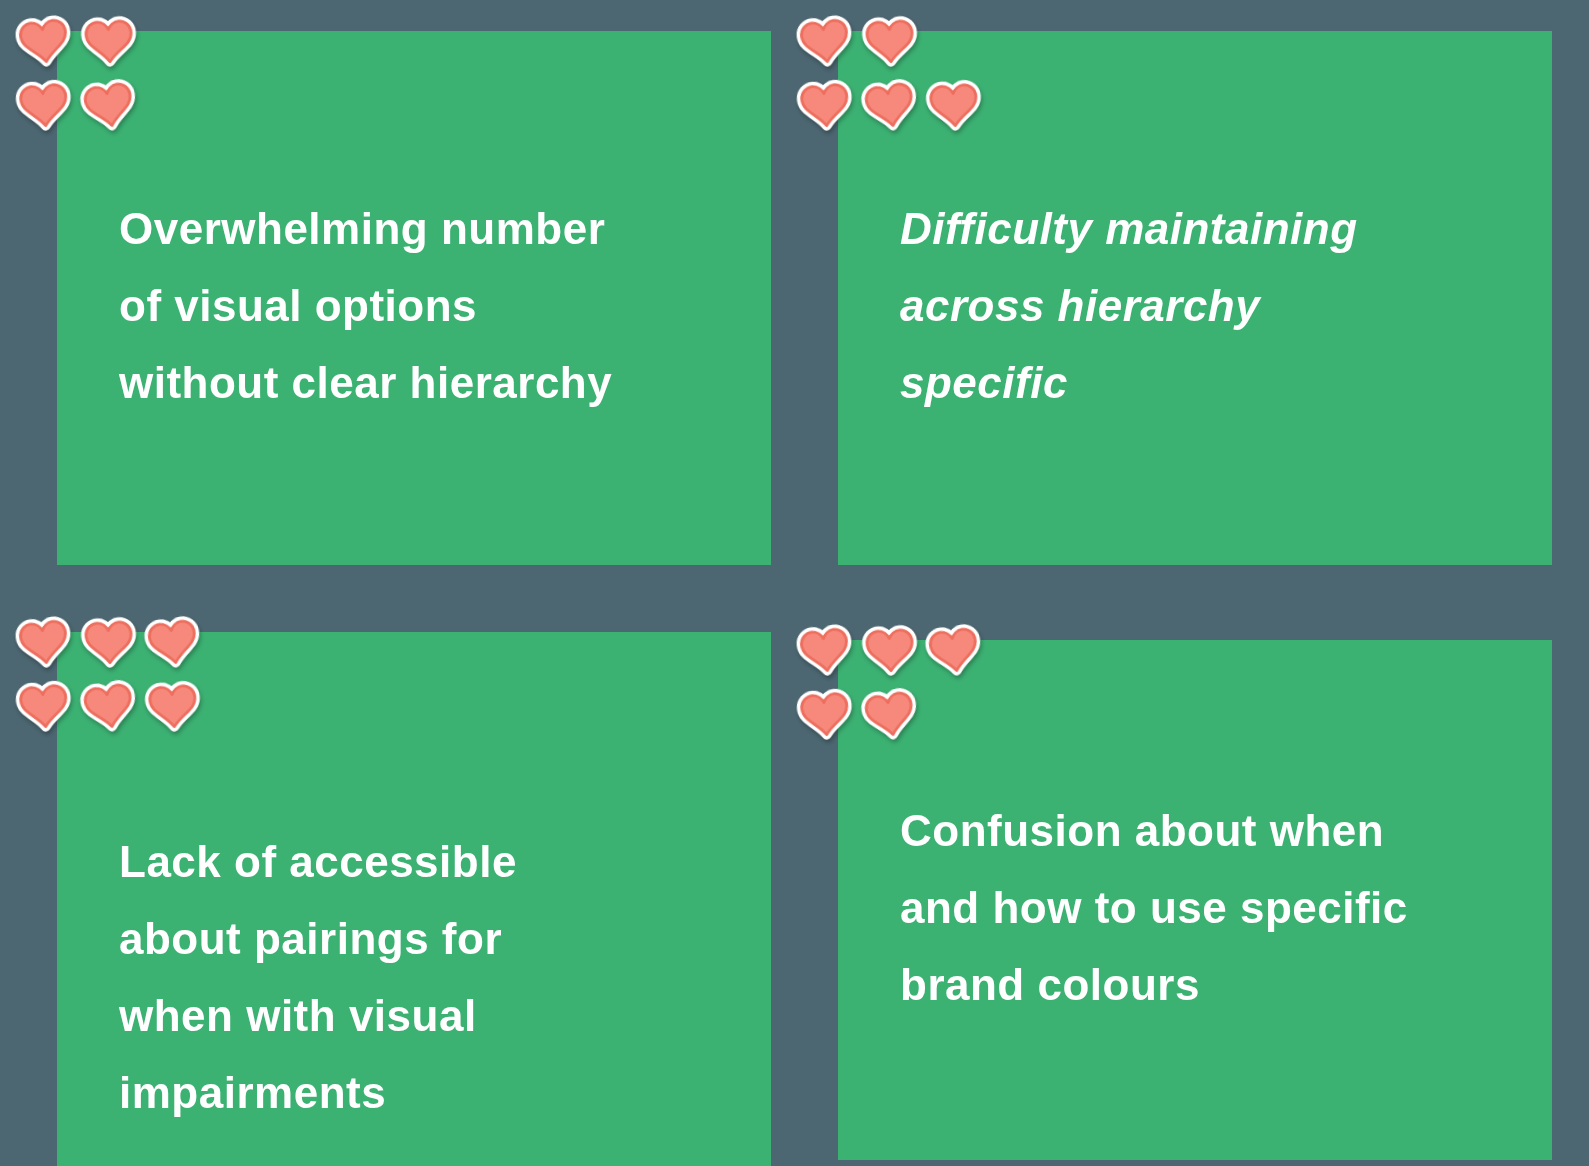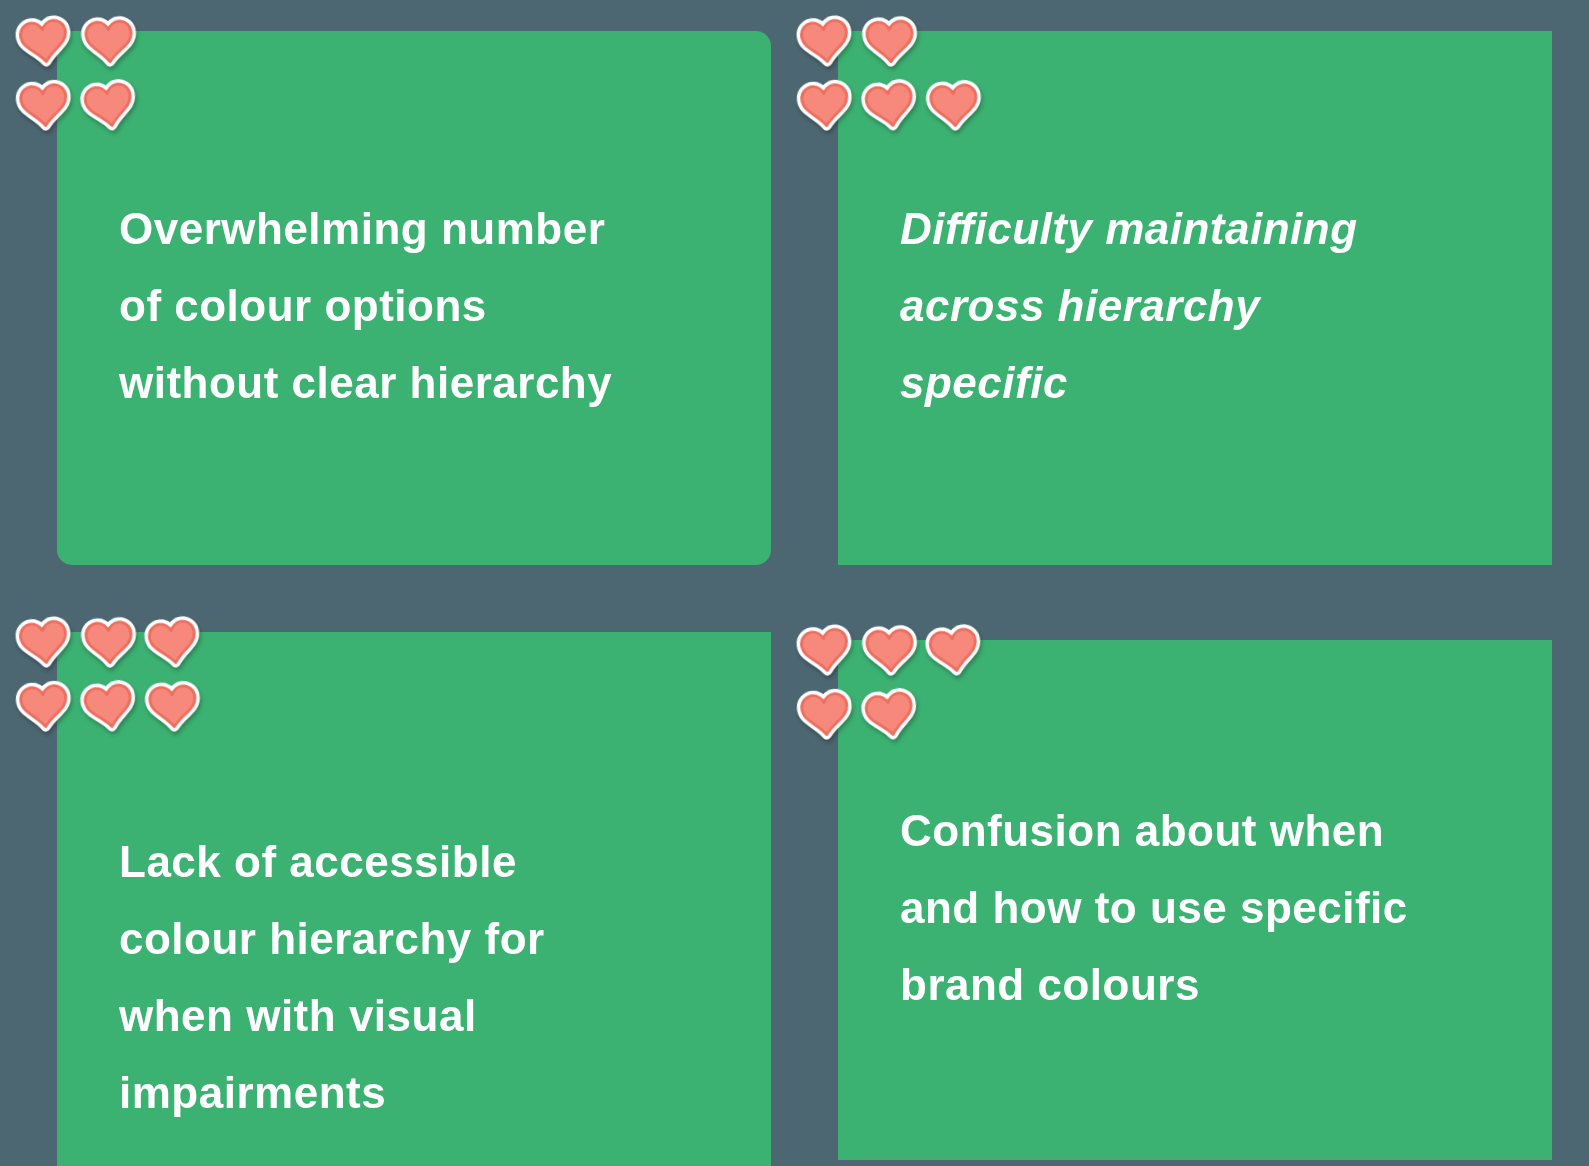--- a/index.html
+++ b/index.html
@@ -20,21 +20,21 @@
   }
   .card {
     position: absolute;
     width: 714px;
     height: 534px;
     background: var(--card-bg, #3BB172);
     box-sizing: border-box;
     display: flex;
     align-items: center;
   }
-  .card.pos-0 { left: 57px;  top: 31px; border-radius: 15px; }
+  .card.pos-0 { left: 57px;  top: 31px; }
   .card.pos-1 { left: 838px; top: 31px; }
   .card.pos-2 { left: 57px;  top: 632px; height: 676px; align-items: center; }
   .card.pos-3 { left: 838px; top: 632px; height: 520px; margin-top: 8px; }
   .card-text {
     padding: 14px 40px 0 62px;
     color: #FFFFFF;
     font-weight: 700;
     font-size: 44px;
     line-height: 77px;
     letter-spacing: 0.5px;
@@ -85,21 +85,21 @@
         </span>
         <span class="heart-wrap" style="left: 64.5px; top: 64px; transform: rotate(-9deg);">
           <svg viewBox="-6 -6 44 41" width="62" height="58">
             <path d="M16 28.5 C 9.8 19.8 0 17.2 0 8.4 C 0 3.8 3.8 0 8.4 0 C 11.8 0 14.7 2.7 16 5.6 C 17.3 2.7 20.2 0 23.6 0 C 28.2 0 32 3.8 32 8.4 C 32 17.2 22.3 19.7 16 28.5 Z" fill="#F6897B" stroke="#FFFFFF" stroke-width="7" stroke-linejoin="round" stroke-linecap="round" paint-order="stroke"></path>
             <path d="M16 28.5 C 9.8 19.8 0 17.2 0 8.4 C 0 3.8 3.8 0 8.4 0 C 11.8 0 14.7 2.7 16 5.6 C 17.3 2.7 20.2 0 23.6 0 C 28.2 0 32 3.8 32 8.4 C 32 17.2 22.3 19.7 16 28.5 Z" fill="none" stroke="#ED6E5E" stroke-width="2" stroke-linejoin="round"></path>
           </svg>
         </span>
       </div>
     <div class="card-text" style="color: rgb(255, 255, 255);">
       <div class="line">Overwhelming number</div>
-      <div class="line">of colour options</div>
+      <div class="line">of visual options</div>
       <div class="line">without clear hierarchy</div>
     </div>
   </div>
 
   <div class="card pos-1" style="--card-bg: #3BB172;">
     <div class="hearts">
         <span class="heart-wrap" style="left: 0px; top: 0px; transform: rotate(-7deg);">
           <svg viewBox="-6 -6 44 41" width="62" height="58">
             <path d="M16 28.5 C 9.8 19.8 0 17.2 0 8.4 C 0 3.8 3.8 0 8.4 0 C 11.8 0 14.7 2.7 16 5.6 C 17.3 2.7 20.2 0 23.6 0 C 28.2 0 32 3.8 32 8.4 C 32 17.2 22.3 19.7 16 28.5 Z" fill="#F6897B" stroke="#FFFFFF" stroke-width="7" stroke-linejoin="round" stroke-linecap="round" paint-order="stroke"></path>
             <path d="M16 28.5 C 9.8 19.8 0 17.2 0 8.4 C 0 3.8 3.8 0 8.4 0 C 11.8 0 14.7 2.7 16 5.6 C 17.3 2.7 20.2 0 23.6 0 C 28.2 0 32 3.8 32 8.4 C 32 17.2 22.3 19.7 16 28.5 Z" fill="none" stroke="#ED6E5E" stroke-width="2" stroke-linejoin="round"></path>
@@ -171,21 +171,21 @@
         </span>
         <span class="heart-wrap" style="left: 129px; top: 64px; transform: rotate(-4deg);">
           <svg viewBox="-6 -6 44 41" width="62" height="58">
             <path d="M16 28.5 C 9.8 19.8 0 17.2 0 8.4 C 0 3.8 3.8 0 8.4 0 C 11.8 0 14.7 2.7 16 5.6 C 17.3 2.7 20.2 0 23.6 0 C 28.2 0 32 3.8 32 8.4 C 32 17.2 22.3 19.7 16 28.5 Z" fill="#F6897B" stroke="#FFFFFF" stroke-width="7" stroke-linejoin="round" stroke-linecap="round" paint-order="stroke"></path>
             <path d="M16 28.5 C 9.8 19.8 0 17.2 0 8.4 C 0 3.8 3.8 0 8.4 0 C 11.8 0 14.7 2.7 16 5.6 C 17.3 2.7 20.2 0 23.6 0 C 28.2 0 32 3.8 32 8.4 C 32 17.2 22.3 19.7 16 28.5 Z" fill="none" stroke="#ED6E5E" stroke-width="2" stroke-linejoin="round"></path>
           </svg>
         </span>
       </div>
     <div class="card-text" style="color: rgb(255, 255, 255);">
       <div class="line">Lack of accessible</div>
-      <div class="line">colour hierarchy for</div>
+      <div class="line">about pairings for</div>
       <div class="line">when with visual</div>
       <div class="line">impairments</div>
     </div>
   </div>
 
   <div class="card pos-3" style="--card-bg: #3BB172;">
     <div class="hearts">
         <span class="heart-wrap" style="left: 0px; top: 0px; transform: rotate(-7deg);">
           <svg viewBox="-6 -6 44 41" width="62" height="58">
             <path d="M16 28.5 C 9.8 19.8 0 17.2 0 8.4 C 0 3.8 3.8 0 8.4 0 C 11.8 0 14.7 2.7 16 5.6 C 17.3 2.7 20.2 0 23.6 0 C 28.2 0 32 3.8 32 8.4 C 32 17.2 22.3 19.7 16 28.5 Z" fill="#F6897B" stroke="#FFFFFF" stroke-width="7" stroke-linejoin="round" stroke-linecap="round" paint-order="stroke"></path>

